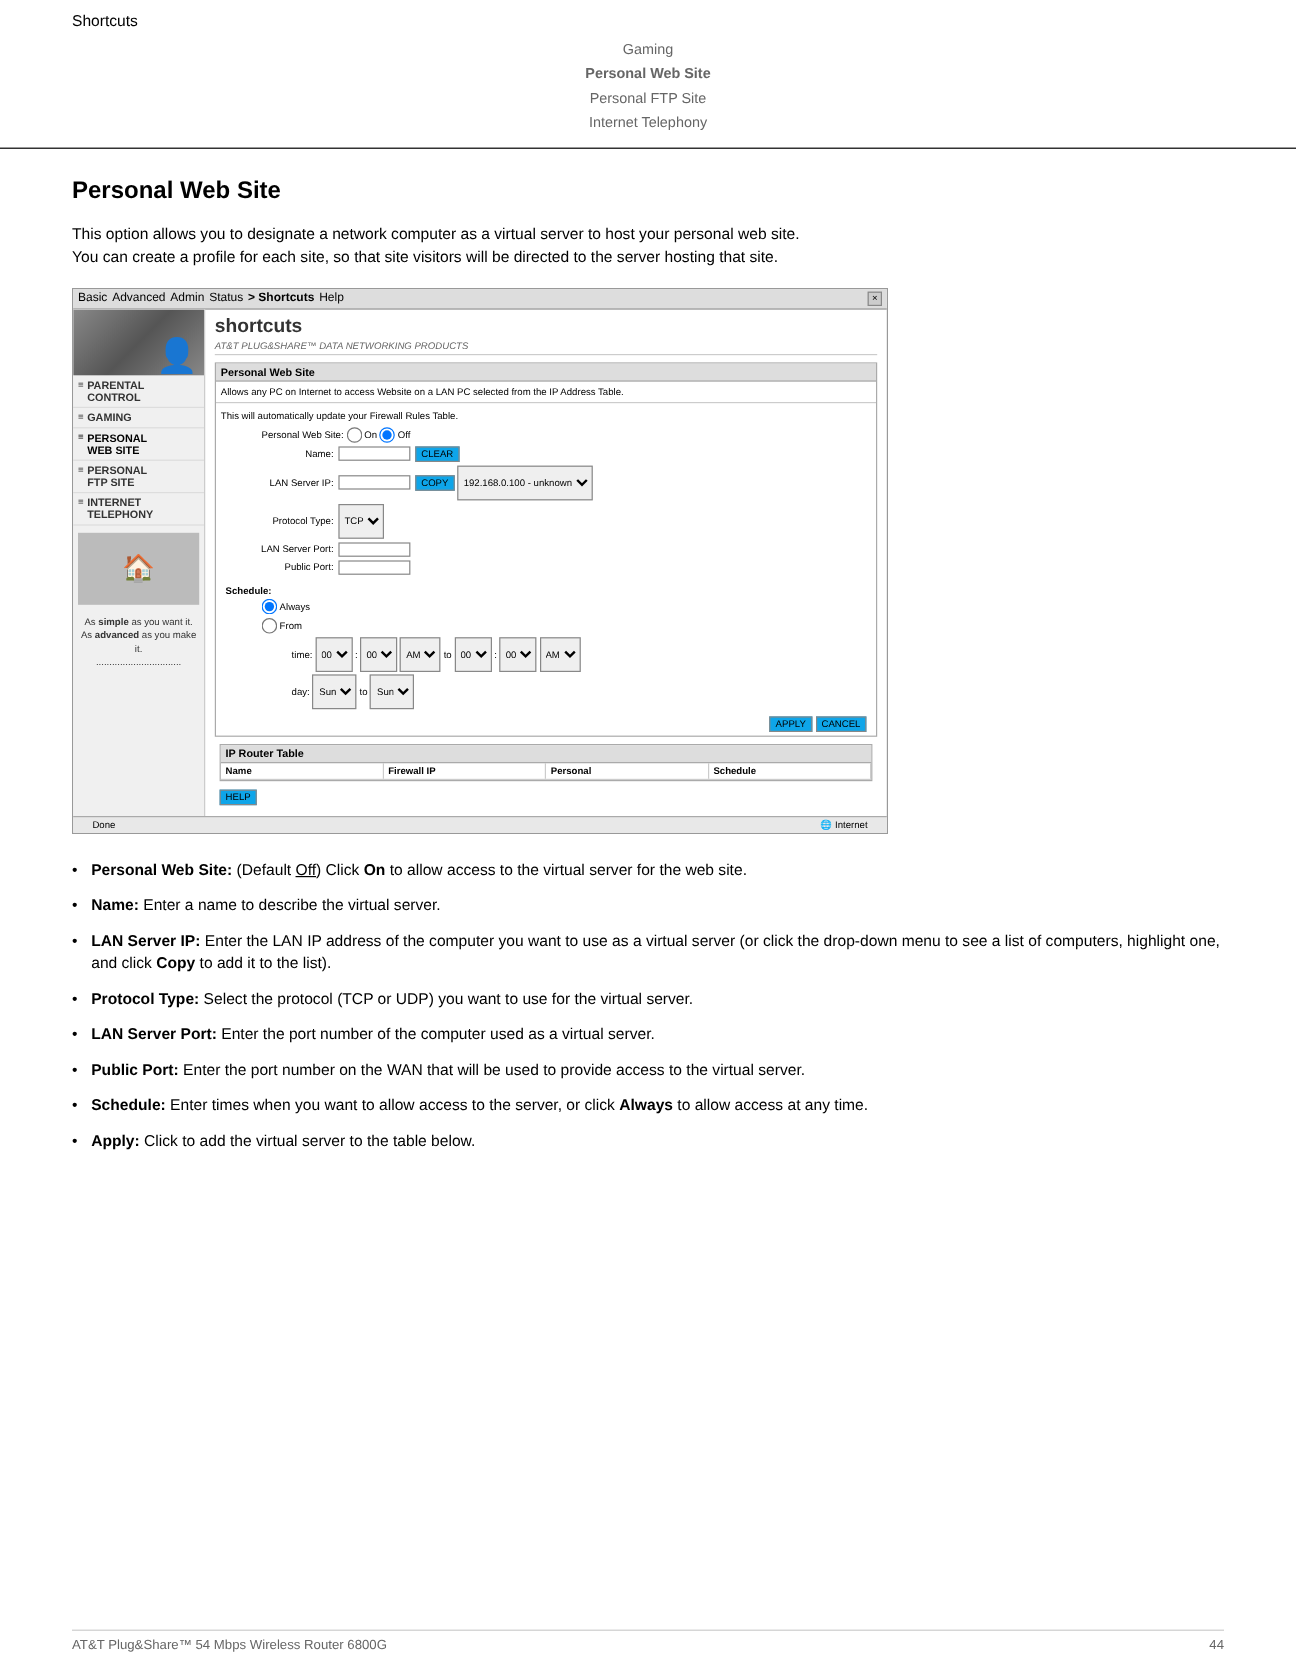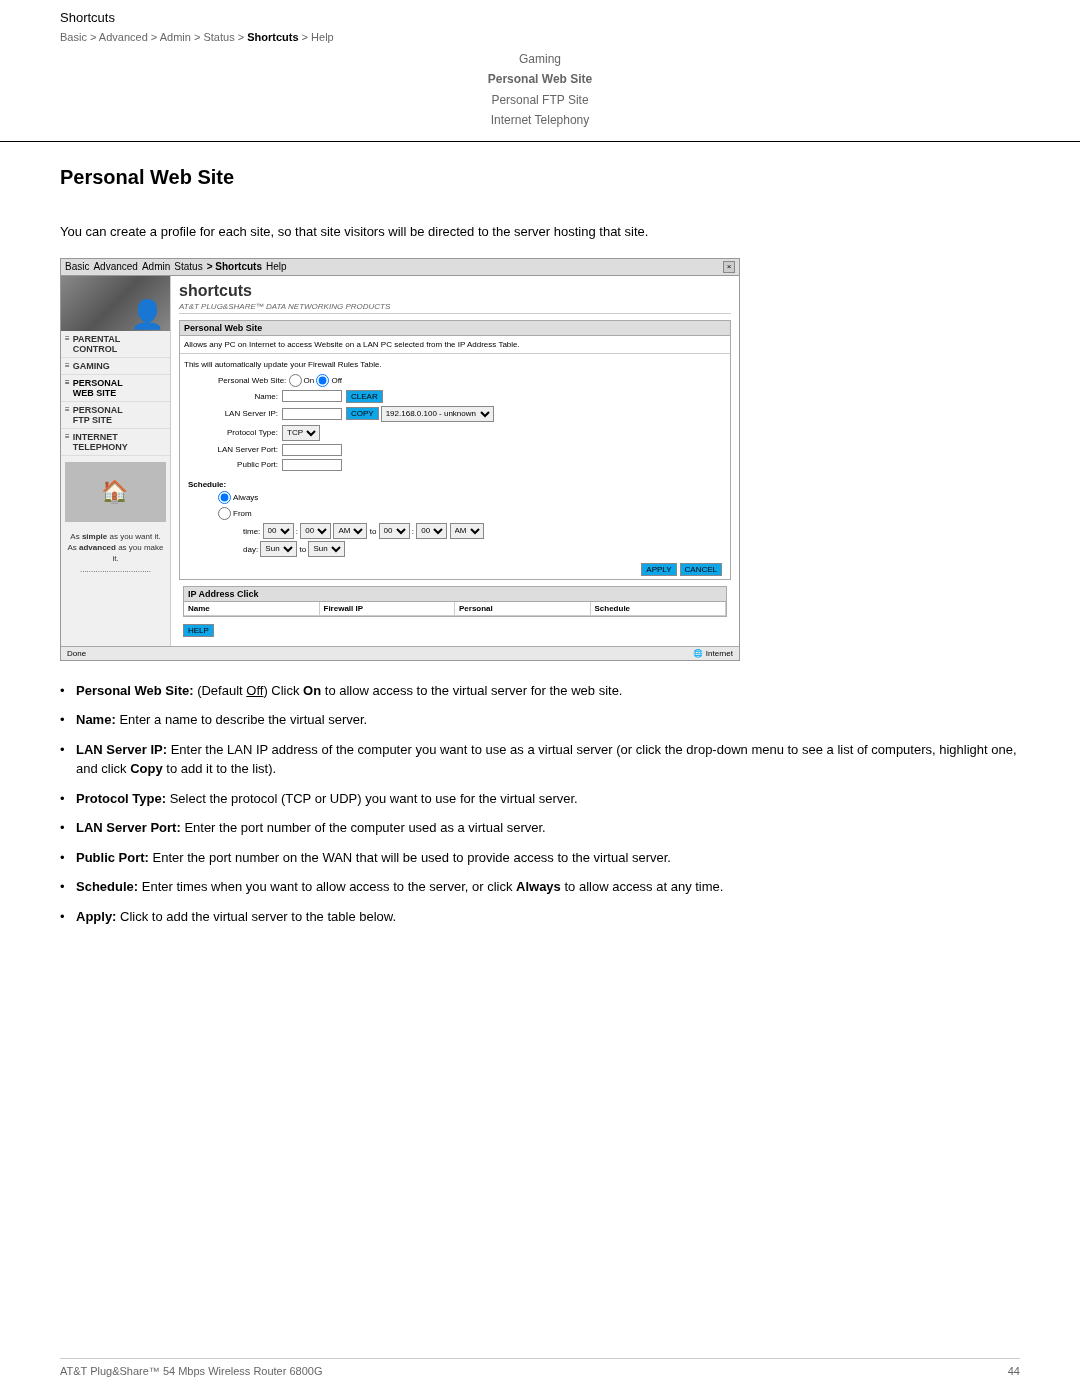--- a/index.html
+++ b/index.html
@@ -217,23 +217,24 @@
     }
 
     .router-input {
       width: 60px;
       height: 12px;
       border: 1px solid #888;
       font-size: 8px;
     }
 
     .router-select {
-      height: 16px;
+      height: 29px;
       font-size: 8px;
       border: 1px solid #888;
+      text-align: right;
     }
 
     .router-radio-row {
       display: flex;
       align-items: center;
       margin-left: 30px;
       margin-bottom: 3px;
       font-size: 8px;
     }
     .router-radio-row input { margin-right: 2px; }
@@ -283,21 +284,21 @@
       padding: 2px 4px;
       border-right: 1px solid #ccc;
       font-weight: bold;
     }
 
     .router-footer {
       background: #e8e8e8;
       display: flex;
       justify-content: space-between;
       align-items: center;
-      padding: 2px 6px;
+      padding: 2px 16px;
       border-top: 1px solid #aaa;
       font-size: 8px;
     }
 
     
     .bullet-list {
       list-style: none;
       padding: 0;
       margin: 0 0 20px 0;
     }
@@ -329,42 +330,34 @@
       color: #666;
       border-top: 1px solid #ccc;
       padding-top: 6px;
     }
   </style>
 </head>
 <body>
 
 <div class="top-section">
   <div class="top-title">Shortcuts</div>
-  <div class="breadcrumb">
-    <span>Basic</span> &gt;
-    <span>Advanced</span> &gt;
-    <span>Admin</span> &gt;
-    <span>Status</span> &gt;
-    <span class="current">Shortcuts</span> &gt;
-    <span>Help</span>
-  </div>
   <div class="nav-links">
     <div>Gaming</div>
     <div class="active">Personal Web Site</div>
     <div>Personal FTP Site</div>
     <div>Internet Telephony</div>
   </div>
 </div>
 
 <div class="main-content">
 
   <h1 class="page-title">Personal Web Site</h1>
 
   <p class="intro-text">
-    <br>
+    <span>This option allows you to designate a network computer as a virtual server to host your personal web site.</span><br>
     <span>You can create a profile for each site, so that site visitors will be directed to the server hosting that site.</span>
   </p>
 
   <div class="router-screenshot">
 
     <div class="router-header">
       <div class="router-nav-bar">
         <span>Basic</span>
         <span>Advanced</span>
         <span>Admin</span>
@@ -492,21 +485,21 @@
             </div>
           </div>
 
           <div class="router-apply-row">
             <button class="router-btn">APPLY</button>
             <button class="router-btn">CANCEL</button>
           </div>
         </div>
 
         <div class="router-ip-table">
-          <div class="router-ip-table-header">IP Address Click</div>
+          <div class="router-ip-table-header">IP Router Table</div>
           <div class="router-ip-table-cols">
             <div class="router-ip-col">Name</div>
             <div class="router-ip-col">Firewall IP</div>
             <div class="router-ip-col">Personal</div>
             <div class="router-ip-col">Schedule</div>
           </div>
         </div>
 
         <div style="padding: 3px 4px; font-size:8px;">
           <button class="router-btn">HELP</button>

